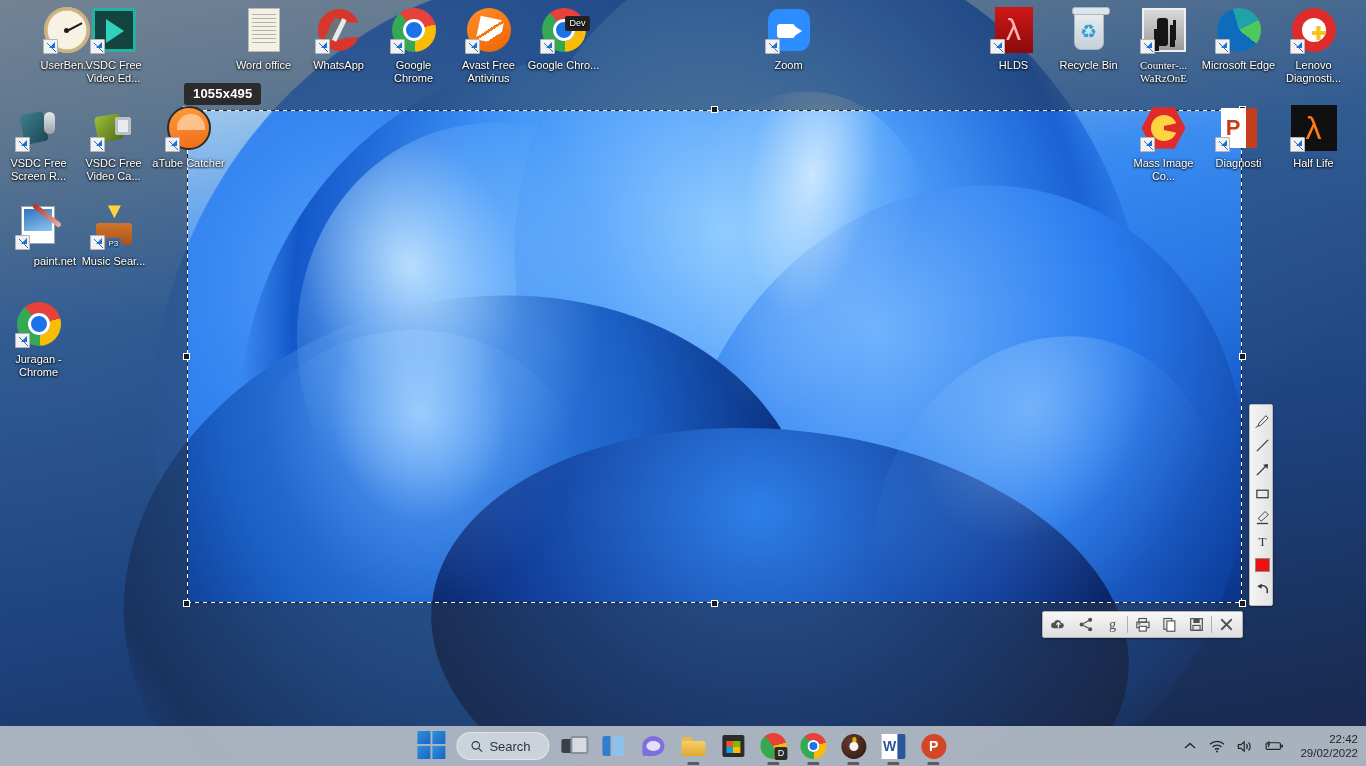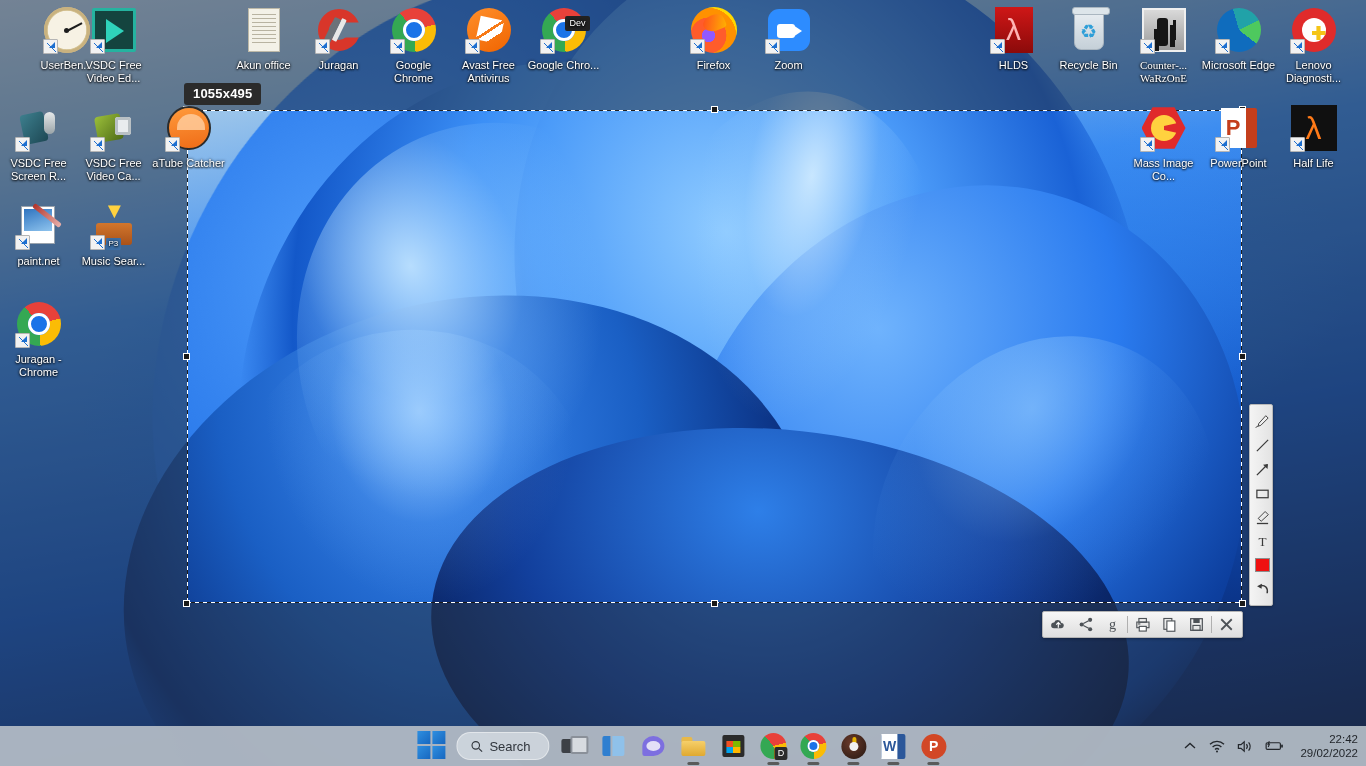--- a/index.html
+++ b/index.html
@@ -435,29 +435,29 @@
       </div>
     <span class="icon-label">VSDC Free Video Ed...</span>
   </div>
 
 
   <div class="icon-cell" style="left:226px; top:6px;">
     <div class="icon-art">
         <span class="ic-doc"></span>
         <span class="ic-doc-lines"></span>
       </div>
-    <span class="icon-label">Akun office</span>
+    <span class="icon-label">Word office</span>
   </div>
 
   <div class="icon-cell" style="left:301px; top:6px;">
     <div class="icon-art">
         <span class="ic-ccleaner"></span>
         <span class="shortcut-badge"></span>
       </div>
-    <span class="icon-label">Juragan</span>
+    <span class="icon-label">WhatsApp</span>
   </div>
 
   <div class="icon-cell" style="left:376px; top:6px;">
     <div class="icon-art">
         <span class="ic-chrome"></span>
         <span class="shortcut-badge"></span>
       </div>
     <span class="icon-label">Google Chrome</span>
   </div>
 
@@ -471,27 +471,20 @@
 
   <div class="icon-cell" style="left:526px; top:6px;">
     <div class="icon-art">
       <span class="ic-chrome"></span>
       <span class="dev-badge">Dev</span>
       <span class="shortcut-badge"></span>
     </div>
     <span class="icon-label">Google Chro...</span>
   </div>
 
-  <div class="icon-cell" style="left:676px; top:6px;">
-    <div class="icon-art">
-        <span class="ic-firefox"></span>
-        <span class="shortcut-badge"></span>
-      </div>
-    <span class="icon-label">Firefox</span>
-  </div>
 
   <div class="icon-cell" style="left:751px; top:6px;">
     <div class="icon-art">
         <span class="ic-zoom"></span>
         <span class="shortcut-badge"></span>
       </div>
     <span class="icon-label">Zoom</span>
   </div>
 
 
@@ -551,21 +544,21 @@
   </div>
 
   <div class="icon-cell" style="left:151px; top:104px;">
     <div class="icon-art">
         <span class="ic-atube"></span>
         <span class="shortcut-badge"></span>
       </div>
     <span class="icon-label">aTube Catcher</span>
   </div>
 
-  <div class="icon-cell" style="left:1px;   top:202px;">
+  <div class="icon-cell" style="left:1px;   top:202px;text-align:right;">
     <div class="icon-art">
         <span class="ic-paint"></span>
         <span class="shortcut-badge"></span>
       </div>
     <span class="icon-label">paint.net</span>
   </div>
 
   <div class="icon-cell" style="left:76px;  top:202px;">
     <div class="icon-art">
       <span class="ic-music"></span>
@@ -590,21 +583,21 @@
         <span class="shortcut-badge"></span>
       </div>
     <span class="icon-label">Mass Image Co...</span>
   </div>
 
   <div class="icon-cell" style="left:1201px; top:104px;">
     <div class="icon-art">
         <span class="ic-ppt"></span>
         <span class="shortcut-badge"></span>
       </div>
-    <span class="icon-label">PowerPoint</span>
+    <span class="icon-label">Diagnosti</span>
   </div>
 
   <div class="icon-cell" style="left:1276px; top:104px;">
     <div class="icon-art">
         <span class="ic-halflife"></span>
         <span class="shortcut-badge"></span>
       </div>
     <span class="icon-label">Half Life</span>
   </div>
 

